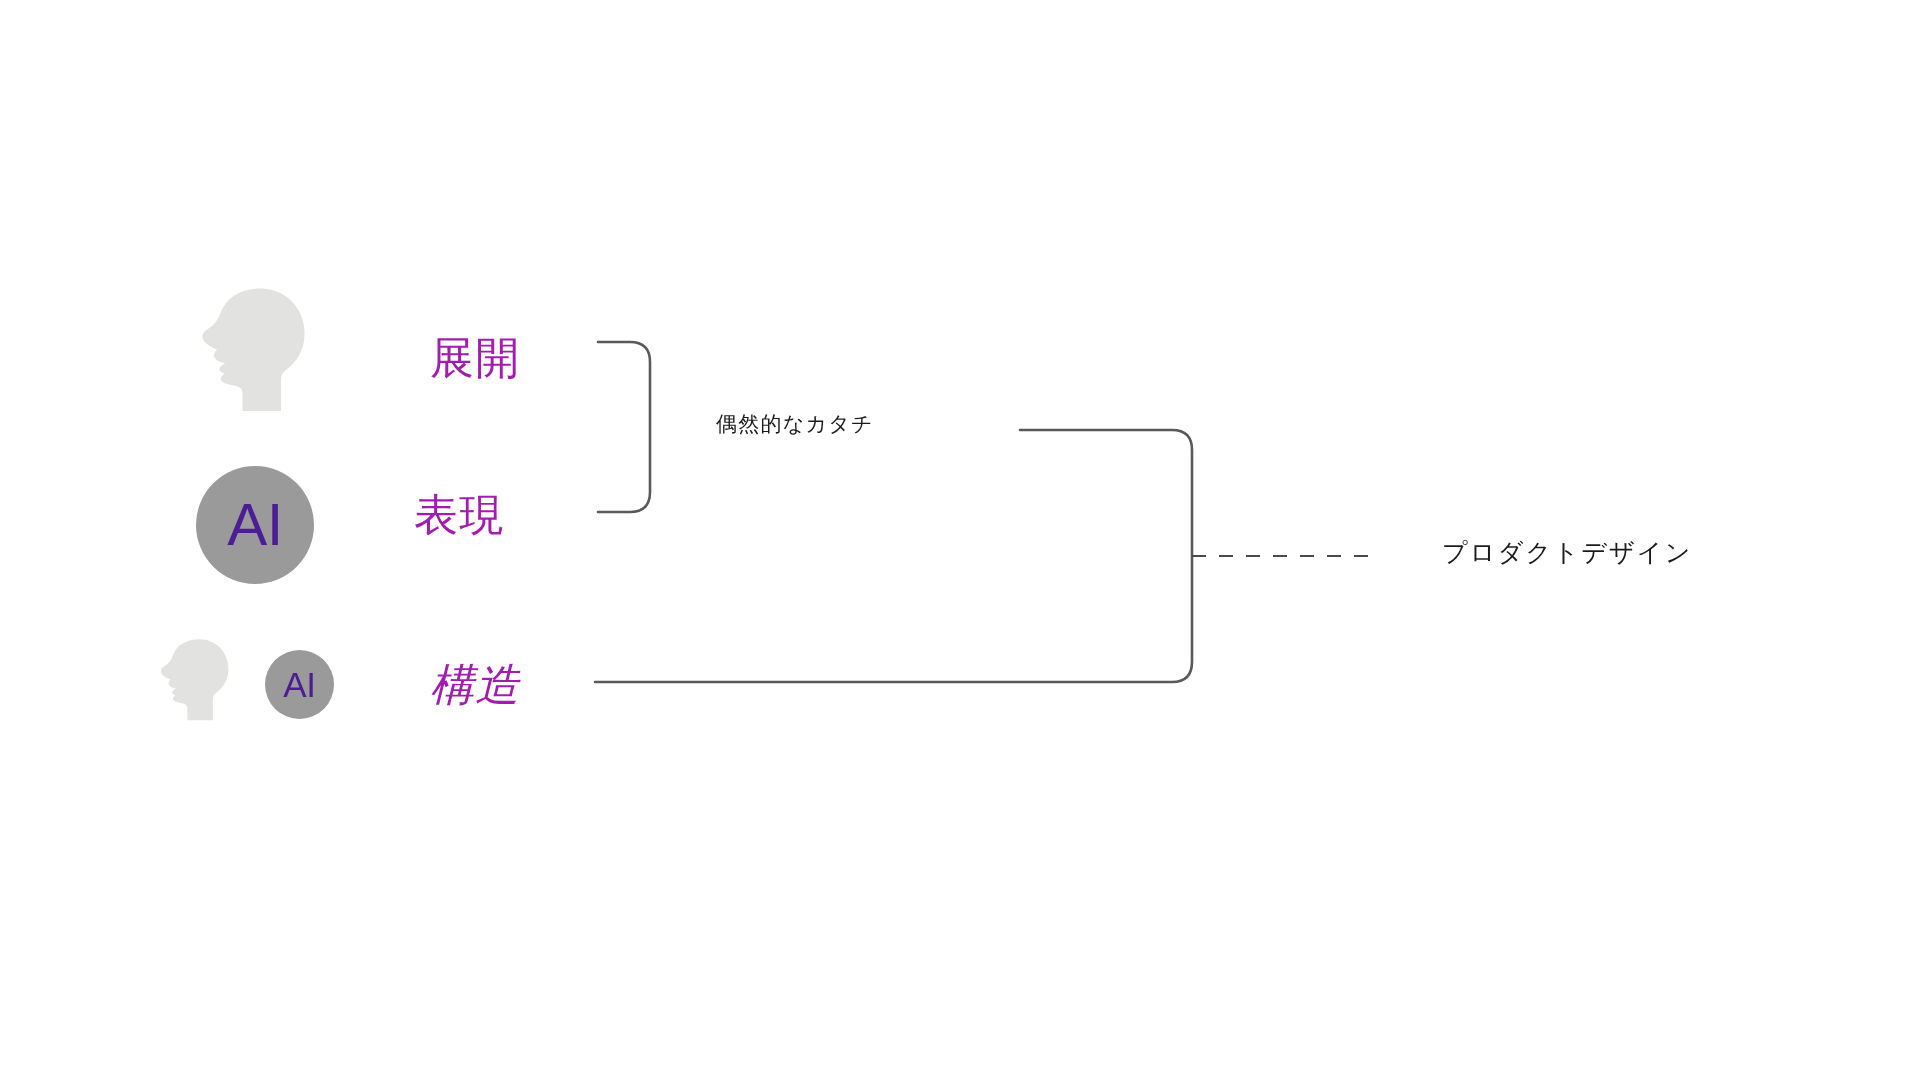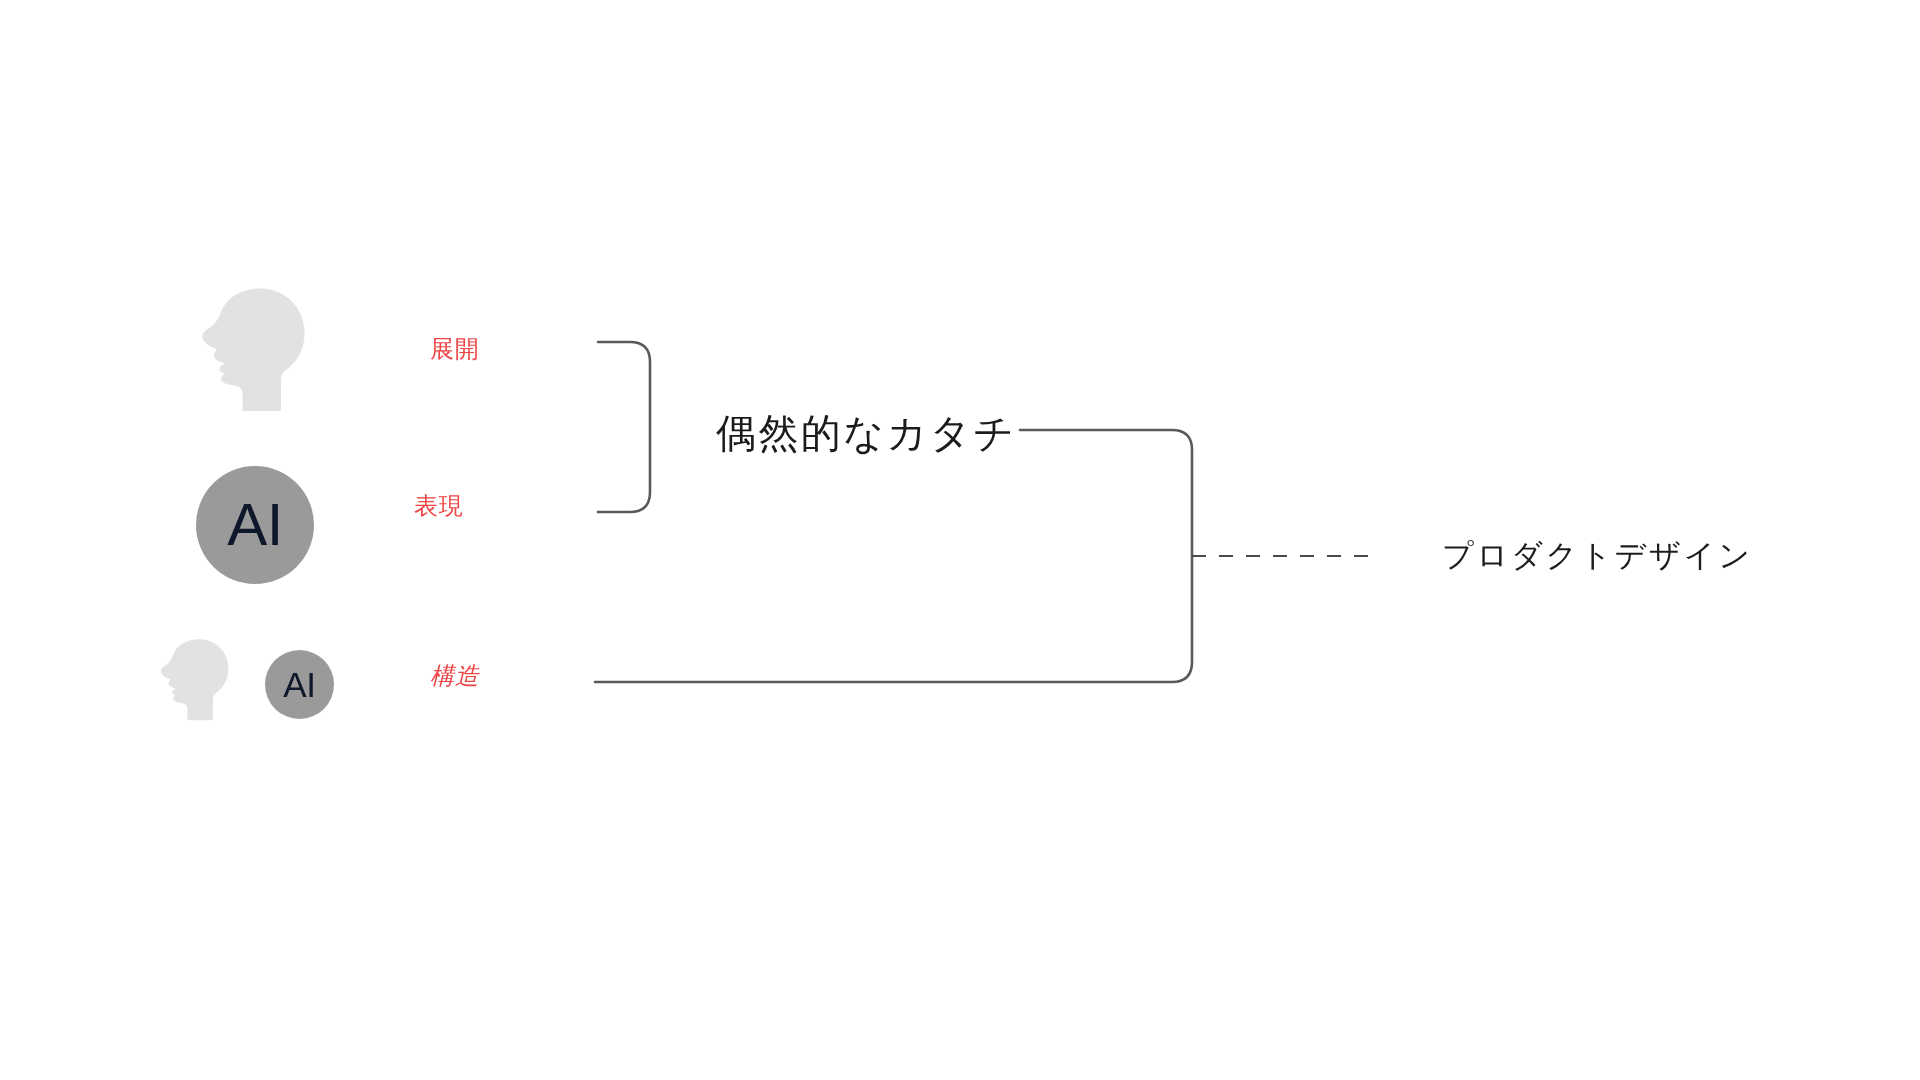--- a/index.html
+++ b/index.html
@@ -40,48 +40,48 @@
     position: absolute;
   }
   .icon-head svg,
   .icon-ai svg { display: block; }
 
   .ai-badge {
     border-radius: 50%;
     display: flex;
     align-items: center;
     justify-content: center;
-    color: #0f172a;
+    color: #4c1d95;
     font-family: "Liberation Sans", "DejaVu Sans", sans-serif;
     font-weight: 400;
     letter-spacing: -0.01em;
     line-height: 1;
     box-sizing: border-box;
   }
 
   
   .stage-label {
     position: absolute;
-    font-size: 24px;
+    font-size: 44px;
     line-height: 1;
     letter-spacing: 0.03em;
     white-space: nowrap;
-    color: #ef4444;
+    color: #a21caf;
   }
   .group-label {
     position: absolute;
-    font-size: 40px;
+    font-size: 21px;
     line-height: 1;
     letter-spacing: 0.06em;
     white-space: nowrap;
     color: #1b1b1b;
   }
   .outcome-label {
     position: absolute;
-    font-size: 31px;
+    font-size: 25px;
     line-height: 1;
     letter-spacing: 0.09em;
     white-space: nowrap;
     color: #1b1b1b;
   }
 </style>
 </head>
 <body>
 
 <div id="diagram-canvas">

